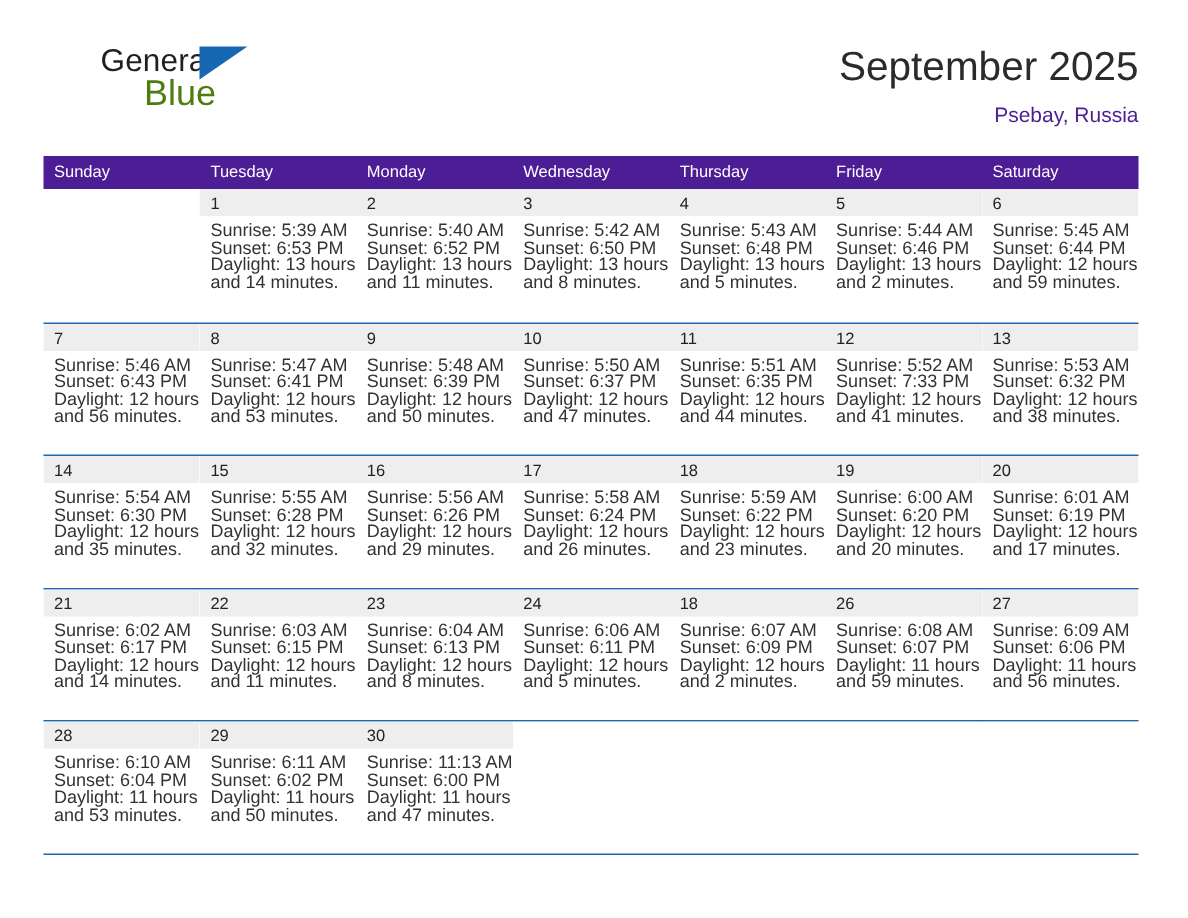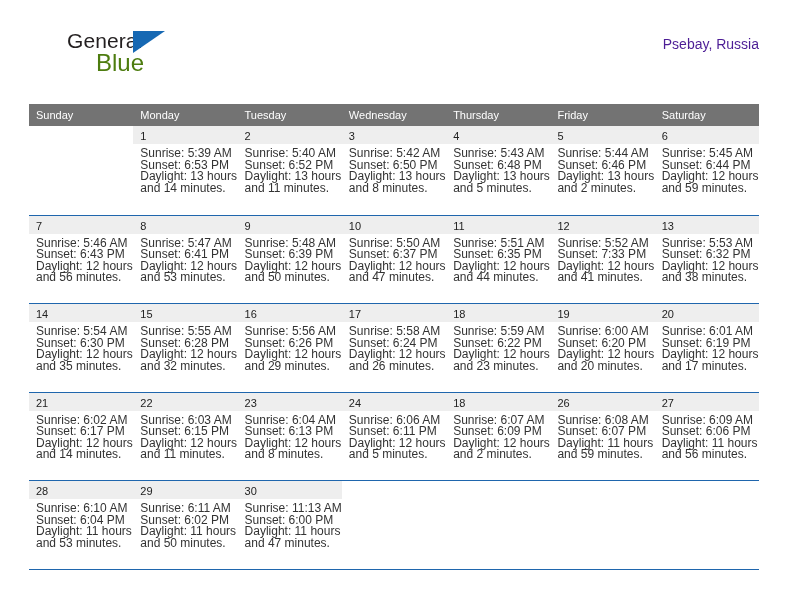--- a/index.html
+++ b/index.html
@@ -88,21 +88,21 @@
 
   
   .calendar {
     position: absolute;
     left: 29px;
     top: 104px;
     width: 730px;
   }
   .weekday-row {
     display: flex;
-    background: #737373;
+    background: #4c1d95;
     height: 22px;
   }
   .weekday {
     flex: 1 1 0;
     color: #ffffff;
     font-size: 11px;
     line-height: 22px;
     padding-left: 7px;
     box-sizing: border-box;
     white-space: nowrap;
@@ -159,31 +159,32 @@
 
   <div class="header">
 
     <div class="brand">
       <span class="brand-general">General</span>
       <span class="brand-triangle"></span>
       <span class="brand-blue">Blue</span>
     </div>
 
     <div class="title-block">
+      <div class="cal-title">September 2025</div>
       <div class="cal-location">Psebay, Russia</div>
     </div>
 
   </div>
 
   <div class="calendar">
 
     <div class="weekday-row">
       <div class="weekday">Sunday</div>
+      <div class="weekday">Tuesday</div>
       <div class="weekday">Monday</div>
-      <div class="weekday">Tuesday</div>
       <div class="weekday">Wednesday</div>
       <div class="weekday">Thursday</div>
       <div class="weekday">Friday</div>
       <div class="weekday">Saturday</div>
     </div>
 
     <div id="weeks-container">
         <div class="week">
           <div class="day day-empty">
             <div class="day-num-bar"><span class="day-num"></span></div>

